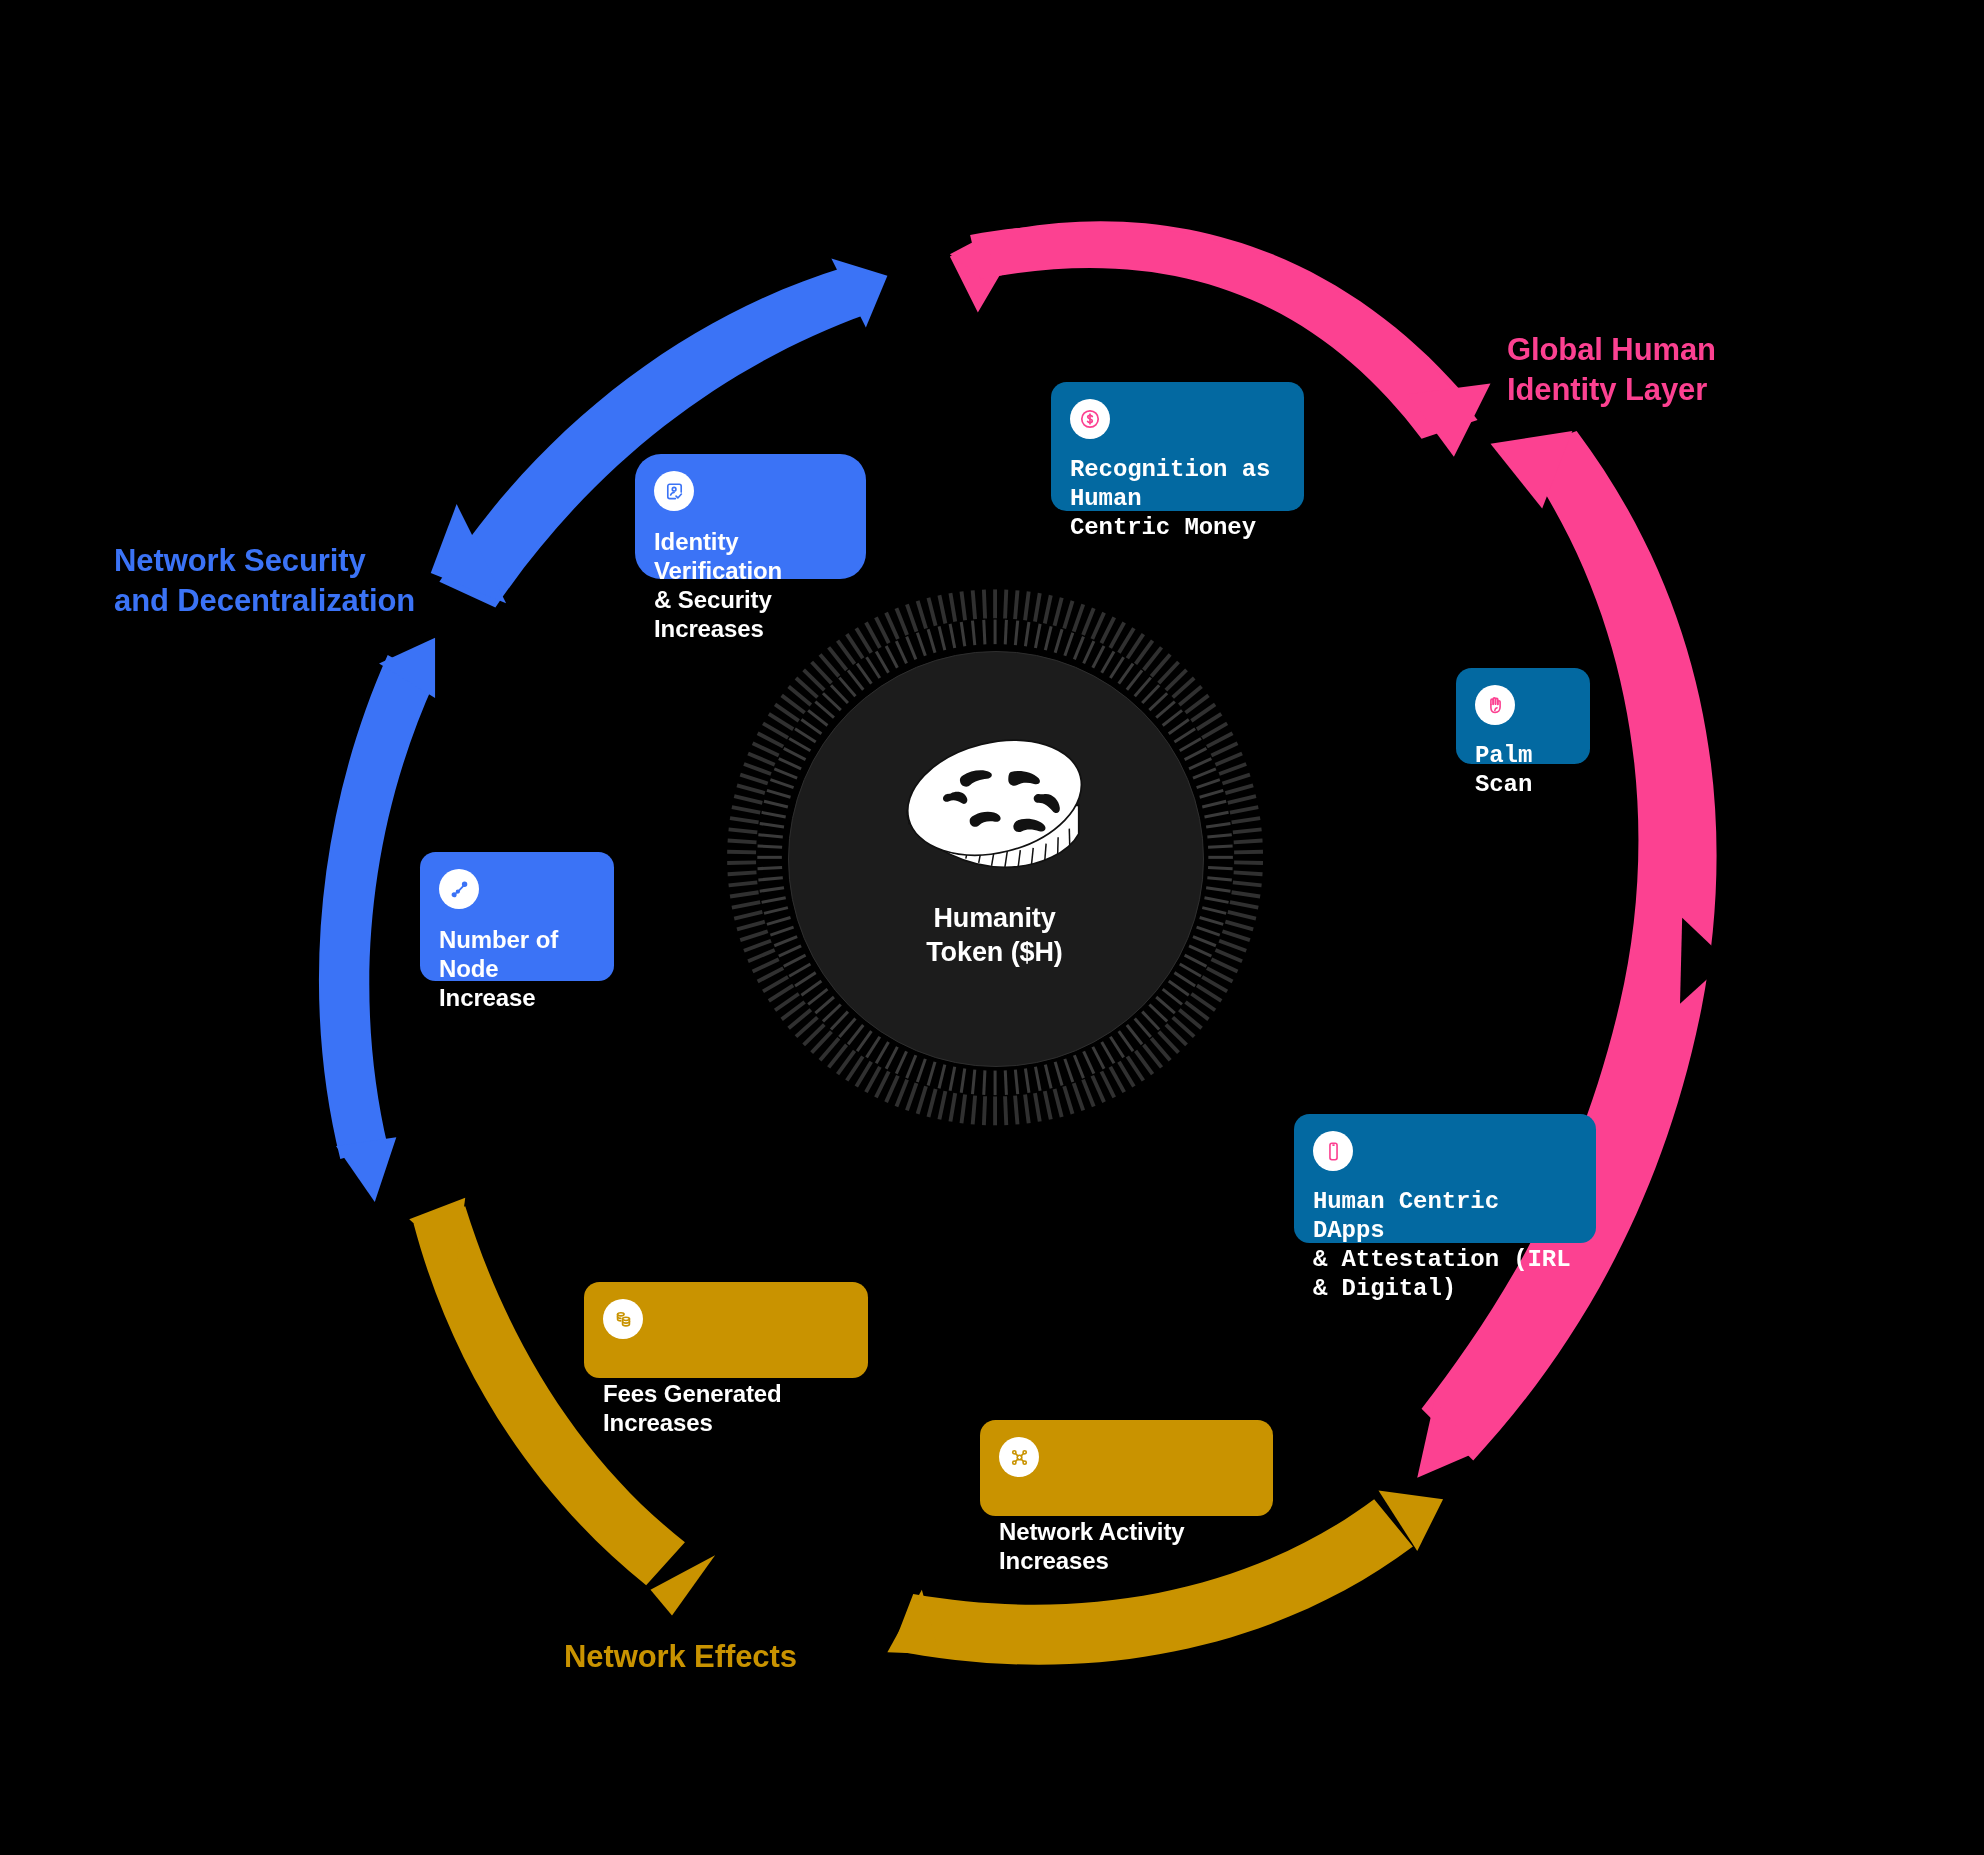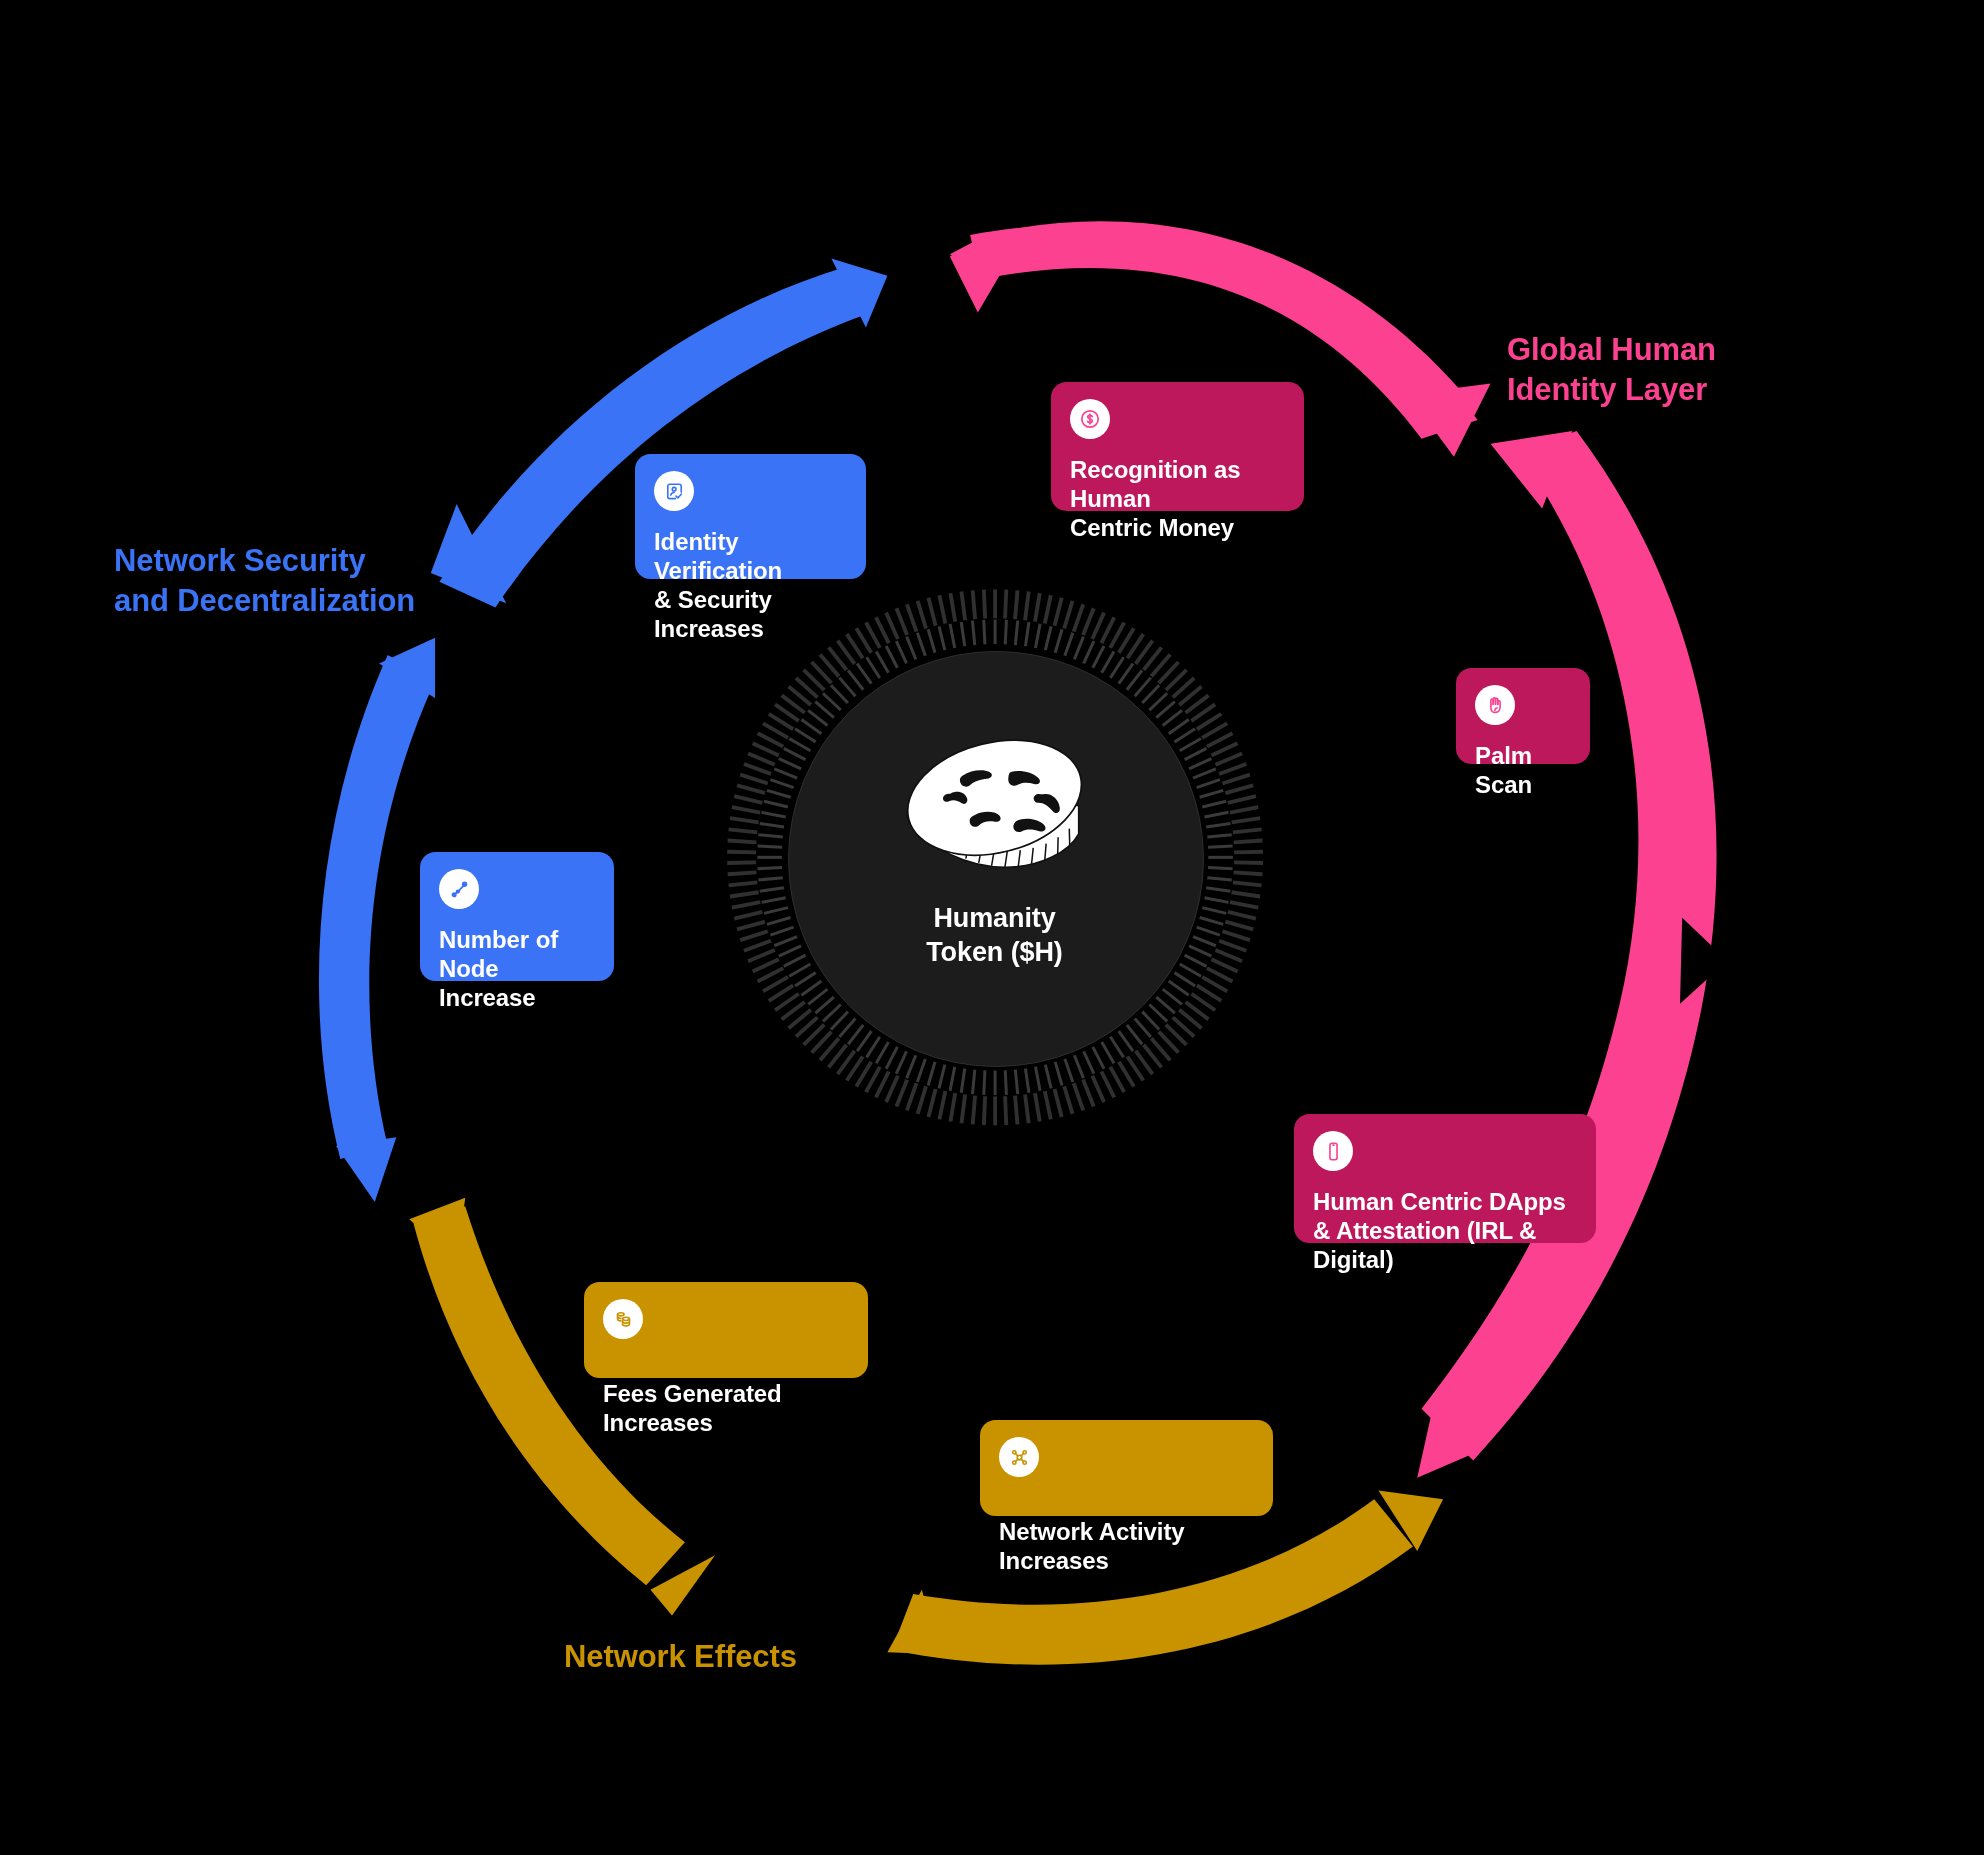--- a/index.html
+++ b/index.html
@@ -25,21 +25,21 @@
     width:40px;height:40px;border-radius:50%;
     background:#fff;display:flex;align-items:center;justify-content:center;
     flex:0 0 auto;
   }
   .card .badge svg{display:block;}
   .card .ctext{
     margin-top:15.5px;
     font-size:24px;line-height:1.22;font-weight:700;
     letter-spacing:-0.1px;white-space:pre-line;
   }
-  .card.pink{background:#be185d;}
+  .card.pink{background:#0369a1;font-family:Liberation Mono, monospace;}
   .card.blue{background:#3B73F6;}
   .card.gold{background:#C99300;gap:24px;}
 
   
   .seclabel{
     position:absolute;font-size:31px;font-weight:700;line-height:1.28;
     white-space:pre-line;letter-spacing:-0.1px;
   }
   .seclabel.pink{color:#FC4191;}
   .seclabel.blue{color:#3B73F6;}
@@ -578,21 +578,21 @@
         <circle cx="6.4" cy="17.4" r="1.7" fill="#3B73F6"></circle>
         <circle cx="10.3" cy="14.2" r="1.3" fill="#3B73F6"></circle>
         <circle cx="17.3" cy="6.6" r="1.9" fill="#3B73F6"></circle>
         <path d="M7.6 16.3 9.4 15M11.4 13.2l4.7-5"></path>
       </svg>
     </div>
     <div class="ctext">Number of Node
 Increase</div>
   </div>
 
-  <div class="card blue" style="left:635px;top:454px;width:231px;height:125px;">
+  <div class="card blue" style="left:635px;top:454px;width:231px;height:125px;border-radius:26px;">
     <div class="badge">
       <svg width="23" height="23" viewBox="0 0 24 24" fill="none" stroke="#3B73F6" stroke-width="1.7" stroke-linecap="round" stroke-linejoin="round">
         <path d="M19 12.6V6.4a2 2 0 0 0-2-2H7a2 2 0 0 0-2 2v11a2 2 0 0 0 2 2h6"></path>
         <circle cx="11.6" cy="9.6" r="1.9"></circle>
         <path d="M8 15.6c.6-1.6 2-2.5 3.6-2.5"></path>
         <path d="M13.6 16.8 15.5 18.7 19.2 14.6"></path>
       </svg>
     </div>
     <div class="ctext">Identity Verification
 &amp; Security Increases</div>

